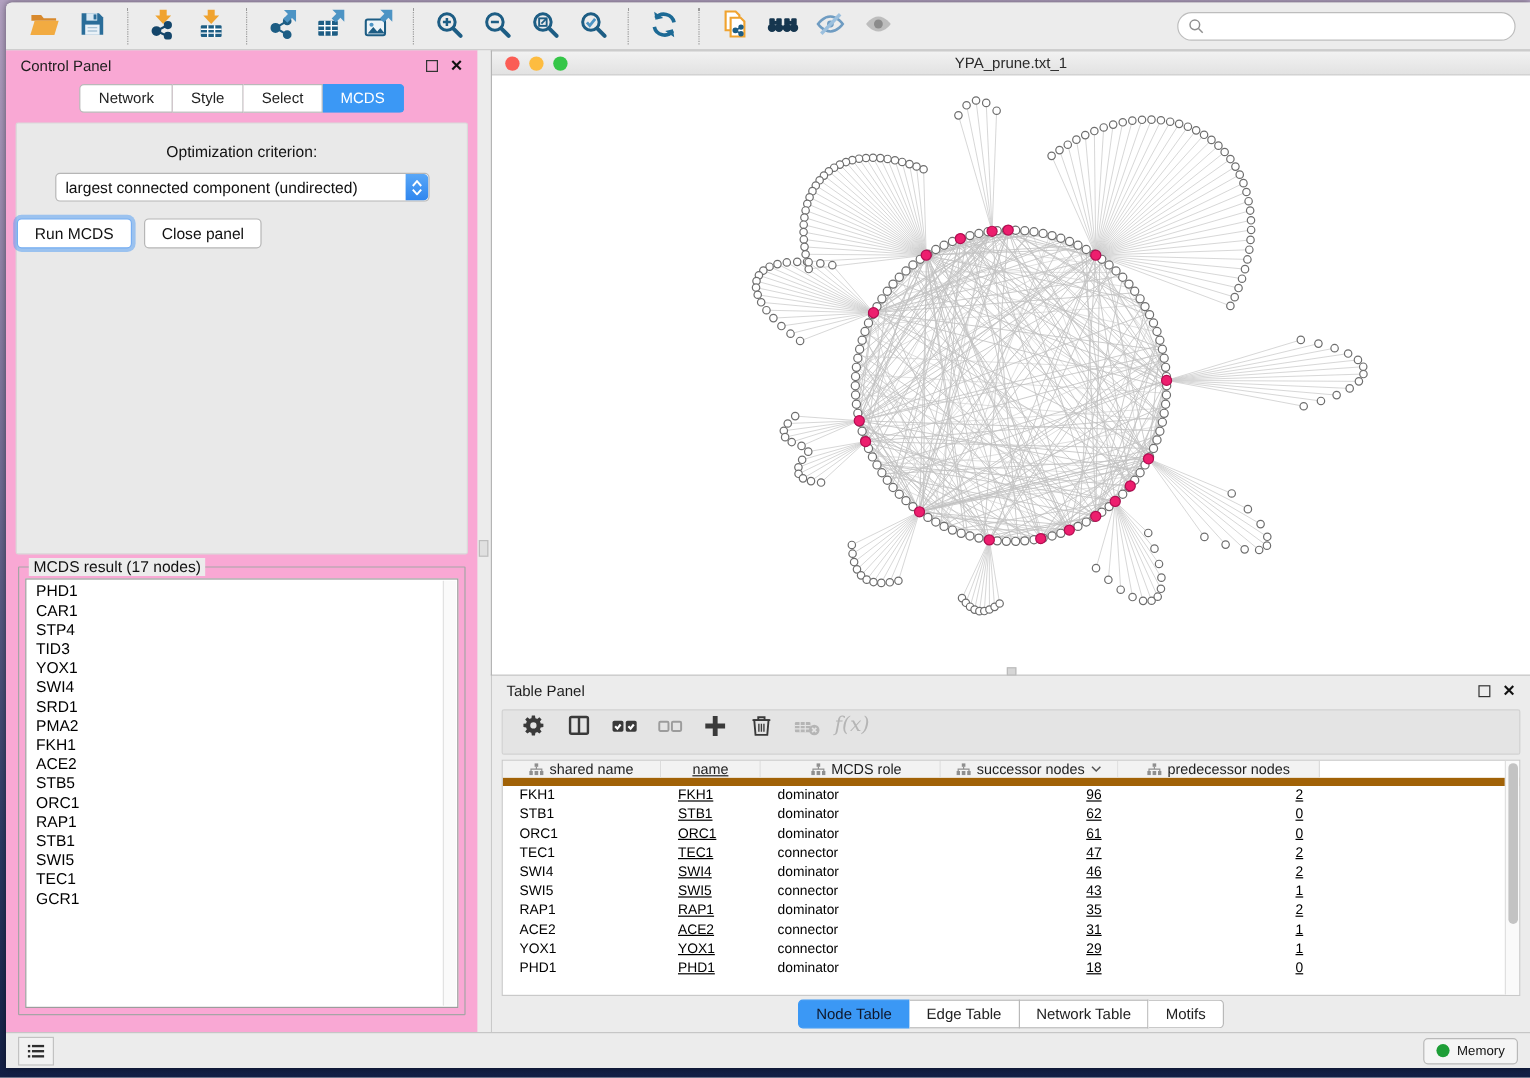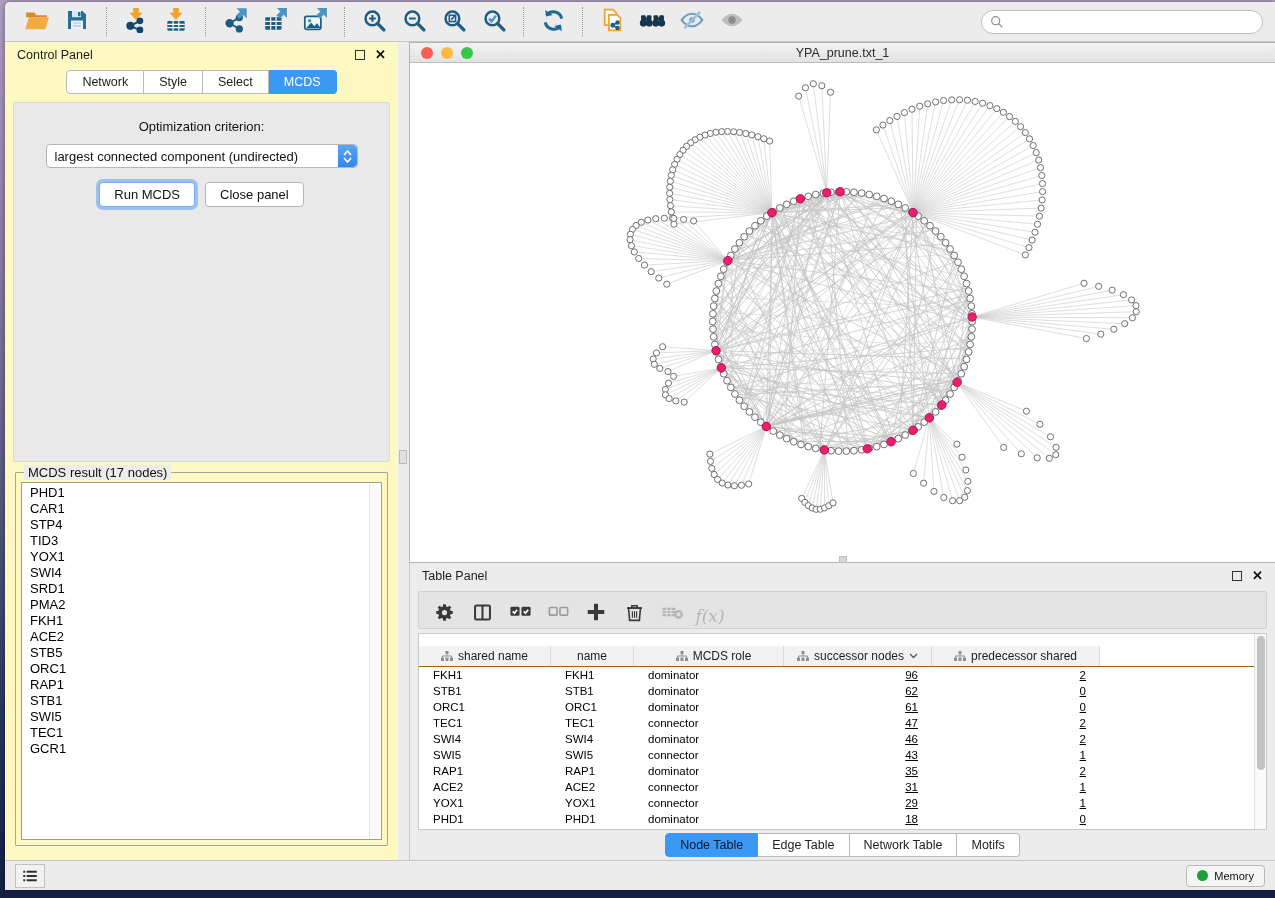--- a/index.html
+++ b/index.html
@@ -22,21 +22,21 @@
     background:#fff; display:flex; align-items:center; padding:0 8px; }
   .search-box svg { flex:0 0 auto; }
   .search-box input { border:none; outline:none; flex:1; margin-left:6px; font-size:12px;
     font-family:"Liberation Sans",sans-serif; background:transparent; }
 
   
   .main { flex:1; display:flex; min-height:0; }
 
   
   .control-panel { width:393px; flex:0 0 393px; display:flex; flex-direction:column;
-    background:#fef9c3; min-height:0; }
+    background:#f9a8d4; min-height:0; }
   .panel-titlebar { height:26px; flex:0 0 26px; display:flex; align-items:center;
     padding:0 12px; font-size:12.5px; color:#1d1d1d; }
   .panel-titlebar .ctrls { margin-left:auto; display:flex; gap:10px; align-items:center; }
   .float-glyph { width:10px; height:10px; border:1.4px solid #333; display:inline-block; }
   .close-glyph { font-size:13px; font-weight:bold; color:#111; line-height:10px; }
   .cp-tabs { display:flex; justify-content:center; margin:2px 16px 4px; }
   .cp-tab { font-size:12.5px; padding:4px 15px; background:#fff; border:1px solid #b9b9b9;
     border-left-width:0; color:#222; cursor:pointer; font-family:inherit; }
   .cp-tab:first-child { border-left-width:1px; border-radius:4px 0 0 4px; }
   .cp-tab:last-child { border-radius:0 4px 4px 0; }
@@ -45,21 +45,21 @@
   .cp-inner { margin:4px 8px 0; flex:0 0 360px; background:#e9e9e9;
     border:1px solid #d9d9d9; border-radius:2px; padding-top:16px; }
   .opt-label { text-align:center; font-size:13px; color:#111; margin-bottom:10px; }
   .criterion-row { display:flex; justify-content:center; margin-bottom:14px; }
   .criterion-select { width:312px; height:24px; background:#fff; border:1px solid #b6b6b6;
     border-radius:4px; display:flex; align-items:center; cursor:pointer; overflow:hidden; }
   .criterion-select .val { flex:1; font-size:13px; color:#111; padding:0 8px; white-space:nowrap; }
   .criterion-select .stepper { width:19px; align-self:stretch; background:linear-gradient(#59a7f7,#2f86ef);
     border-radius:0 4px 4px 0; display:flex; flex-direction:column; align-items:center; justify-content:center; gap:1px; }
   .criterion-select .stepper svg { display:block; }
-  .btn-row { display:flex; justify-content:center; gap:10px; }
+  .btn-row { display:flex; justify-content:flex-start; gap:10px; }
   .std-btn { font-size:13px; font-family:inherit; padding:4px 14px; background:#fff;
     border:1px solid #b6b6b6; border-radius:4px; color:#111; cursor:pointer; }
   .std-btn.focused { box-shadow:0 0 0 3px rgba(77,155,245,.5); border-color:#77aef2; }
 
   .result-group { margin:10px 10px 14px; flex:1; border:1px solid #a5a5a5; border-radius:1px;
     position:relative; display:flex; min-height:0;justify-content:center; }
   .result-legend { position:absolute; top:-8px; left:8px; background:#ececec; padding:0 4px;
     font-size:13px; color:#111; }
   .result-list { flex:1; margin:9px 5px 5px; background:#fff; border:1px solid #9c9c9c;
     overflow:hidden; position:relative; }
@@ -86,37 +86,37 @@
   .nv-canvas { flex:1; position:relative; background:#fff; }
   .nv-canvas svg { position:absolute; inset:0; width:100%; height:100%; }
   .h-splitter-handle { position:absolute; bottom:-1px; left:50%; margin-left:-4px; width:8px; height:7px;
     background:#d6d6d6; border:1px solid #bcbcbc; cursor:row-resize; }
 
   
   .table-panel { flex:1; background:#ececec; display:flex; flex-direction:column; min-height:0;
     border-left:1px solid #c9c9c9; }
   .tp-toolbar { margin:2px 8px 4px; height:38px; flex:0 0 38px; background:#e4e4e4;
     border:1px solid #d2d2d2; border-radius:2px; display:flex; align-items:center; padding:0 6px; }
-  .tp-btn { width:38px; height:32px; border:none; background:transparent; display:flex; align-items:flex-end;
+  .tp-btn { width:38px; height:32px; border:none; background:transparent; display:flex; align-items:flex-start;
     justify-content:center; cursor:pointer; color:#3a3a3a; }
   .tp-btn.disabled { color:#b5b5b5; cursor:default; }
   .fx { font-family:"DejaVu Serif", serif; font-style:italic; font-size:17px; }
 
   .tp-table { margin:0 8px; flex:1; background:#fff; border:1px solid #c9c9c9; position:relative;
     overflow:hidden; display:flex; flex-direction:column; }
-  .tbl-header { height:21px; flex:0 0 21px; display:flex; border-bottom:1px solid #a16207;margin-top:12px; }
+  .tbl-header { height:21px; flex:0 0 21px; display:flex; border-bottom:7px solid #a16207; }
   .th-cell { background:#f2f2f2; border-right:1px solid #dcdcdc; display:flex; align-items:center;
     justify-content:center; gap:5px; font-size:12px; color:#1e1e1e; cursor:pointer; }
   .th-fill { flex:1; background:#fff; border:none; cursor:default; }
   .tbl-body { flex:1; position:relative; }
   .tbl-row { display:flex; height:16px; align-items:center; cursor:default; }
   .td { font-size:11.5px; color:#000; white-space:nowrap; overflow:hidden; }
   .td.l { padding-left:14px; text-align:left; }
   .td.r { padding-right:14px; text-align:right;text-decoration:underline; }
-  .c0 { width:132px; } .c1 { width:83px; } .c2 { width:150px; padding-left:10px; }
+  .c0 { width:132px; } .c1 { width:83px;text-decoration:underline; } .c2 { width:150px; padding-left:10px; }
   .c3 { width:148px; } .c4 { width:168px; }
   .tbl-vscroll { position:absolute; top:0; bottom:0; right:0; width:12px; background:#fafafa;
     border-left:1px solid #e0e0e0; }
   .tbl-vscroll .thumb { position:absolute; top:2px; right:1.5px; width:8px; height:134px;
     background:#c3c3c3; border-radius:5px; cursor:pointer; }
 
   .tp-tabs { height:30px; flex:0 0 30px; display:flex; justify-content:center; align-items:center; }
   .tp-tab { font-size:12.5px; padding:4px 14px; background:#fff; border:1px solid #b9b9b9;
     border-left-width:0; color:#222; cursor:pointer; font-family:inherit; }
   .tp-tab:first-child { border-left-width:1px; border-radius:4px 0 0 4px; }
@@ -1252,21 +1252,21 @@
               <div class="th-cell c4">
                 <svg width="12" height="10" viewBox="0 0 12 10">
                   <g fill="#8f8f8f">
                     <rect x="4.5" y="0" width="3" height="3"></rect>
                     <rect x="0" y="6.5" width="3" height="3.5"></rect>
                     <rect x="4.5" y="6.5" width="3" height="3.5"></rect>
                     <rect x="9" y="6.5" width="3" height="3.5"></rect>
                   </g>
                   <path d="M6 3v2M1.5 6.5V5h9v1.5" stroke="#8f8f8f" fill="none"></path>
                 </svg>
-                <span>predecessor shared</span>
+                <span>predecessor nodes</span>
               </div>
               <div class="th-cell th-fill"></div>
             </div>
           <div class="tbl-body">
               <div class="tbl-row">
                 <div class="td c0 l">FKH1</div>
                 <div class="td c1 l">FKH1</div>
                 <div class="td c2 l">dominator</div>
                 <div class="td c3 r">96</div>
                 <div class="td c4 r">2</div>

